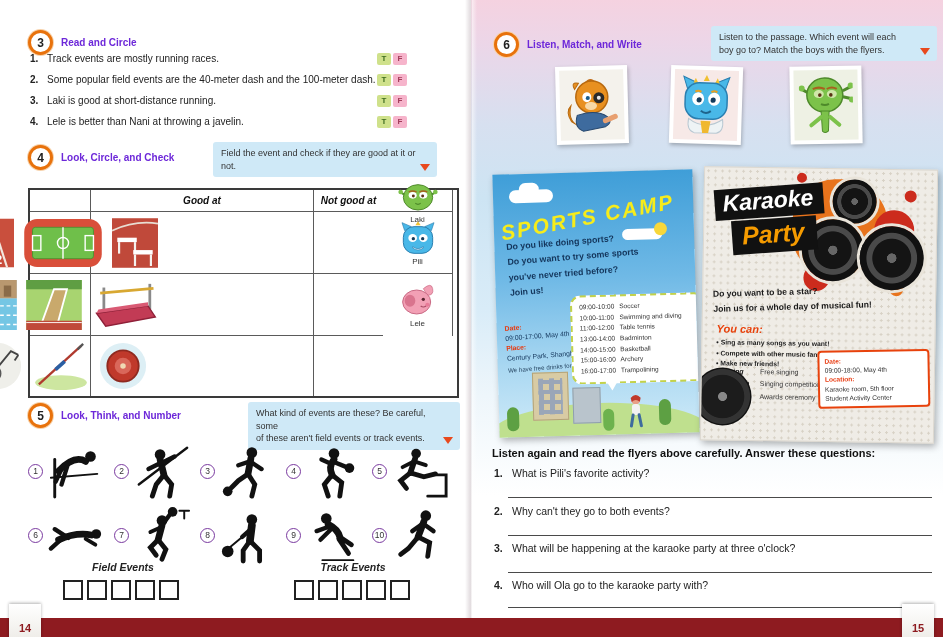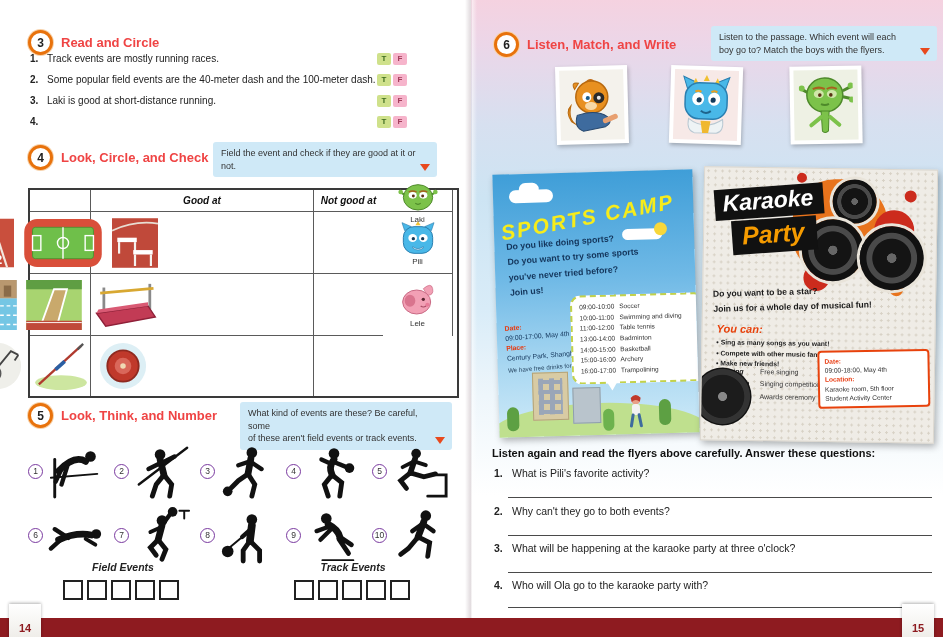--- a/index.html
+++ b/index.html
@@ -4,21 +4,21 @@
 <style>
   html,body{margin:0;padding:0;}
   body{width:943px;height:637px;position:relative;background:#ffffff;
        font-family:"Liberation Sans",sans-serif;overflow:hidden;color:#222;}
   
   .abs{position:absolute;}
   .sec-head{position:absolute;display:flex;align-items:center;gap:8px;}
   .sec-num{width:19px;height:19px;border:3px solid #e8720c;border-radius:50%;background:#fff;
            color:#222;font-weight:bold;font-size:12px;display:flex;align-items:center;justify-content:center;
            box-shadow:0 0 0 1px #f7d2ab;}
-  .sec-title{font-weight:bold;font-size:13px;color:#ef4444;}
+  .sec-title{font-weight:bold;font-size:10px;color:#6d28d9;}
   .hint{position:absolute;background:#cfe9f7;border-radius:3px;font-size:9px;color:#333;
         padding:5px 18px 5px 8px;line-height:1.4;}
   .hint .tri{position:absolute;right:7px;bottom:6px;width:0;height:0;
              border-left:5px solid transparent;border-right:5px solid transparent;border-top:7px solid #e8491d;}
   
   .stmt{position:absolute;left:30px;width:430px;height:21px;font-size:10px;color:#222;display:flex;}
   .stmt .n{font-weight:bold;width:17px;flex:none;}
   .badge{position:absolute;top:0;width:14px;height:12px;border-radius:2px;font-size:8px;font-weight:bold;
          text-align:center;line-height:12px;}
   .badge.t{left:347px;background:#cfe18b;color:#3c6b1f;}
@@ -128,20 +128,21 @@
     <span class="badge f">F</span>
   </div>
   <div class="stmt" style="top:95px;">
     <span class="n">3.</span>
     <span>Laki is good at short-distance running.</span>
     <span class="badge t">T</span>
     <span class="badge f">F</span>
   </div>
   <div class="stmt" style="top:116px;">
     <span class="n">4.</span>
+    <span>Lele is better than Nani at throwing a javelin.</span>
     <span class="badge t">T</span>
     <span class="badge f">F</span>
   </div>
 
   <div class="sec-head" style="left:28px;top:145px;">
     <div class="sec-num">4</div>
     <div class="sec-title">Look, Circle, and Check</div>
   </div>
   <div class="hint" style="left:213px;top:142px;width:198px;">
     <div>Field the event and check if they are good at it or not.</div>
@@ -302,21 +303,21 @@
       </span>
     </div>
     <div class="lr"></div>
     <div class="lc lr"></div>
   </div>
 
   <div class="sec-head" style="left:28px;top:403px;">
     <div class="sec-num">5</div>
     <div class="sec-title">Look, Think, and Number</div>
   </div>
-  <div class="hint" style="left:240px;top:402px;width:186px;">
+  <div class="hint" style="left:248px;top:402px;width:186px;">
     <div>What kind of events are these? Be careful, some</div>
     <div>of these aren't field events or track events.</div>
     <div class="tri"></div>
   </div>
 
   <div class="silgrid">
     <div class="sil">
       <span class="numcir">1</span>
       <span>
         <svg width="62" height="58" viewBox="0 0 60 60" fill="none" stroke="#111" stroke-linecap="round">

